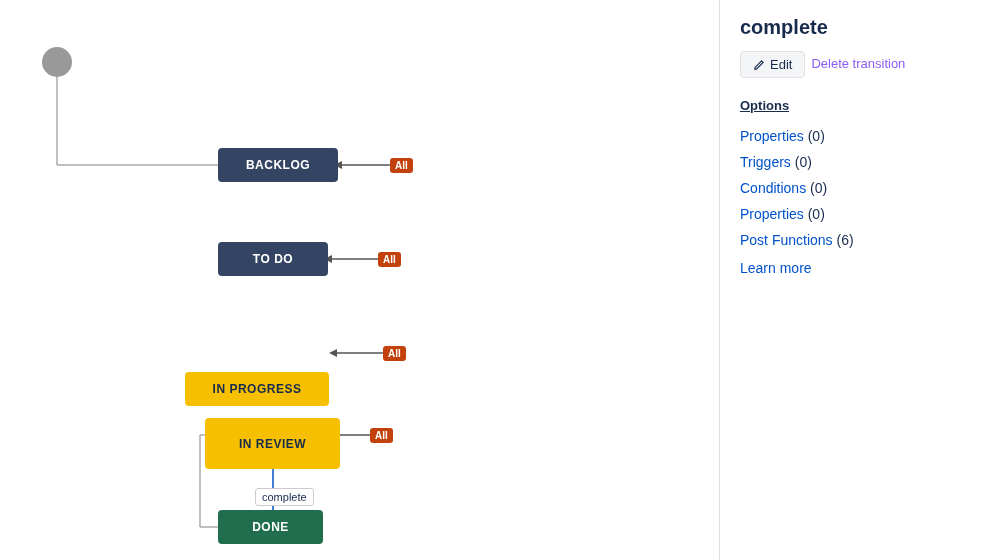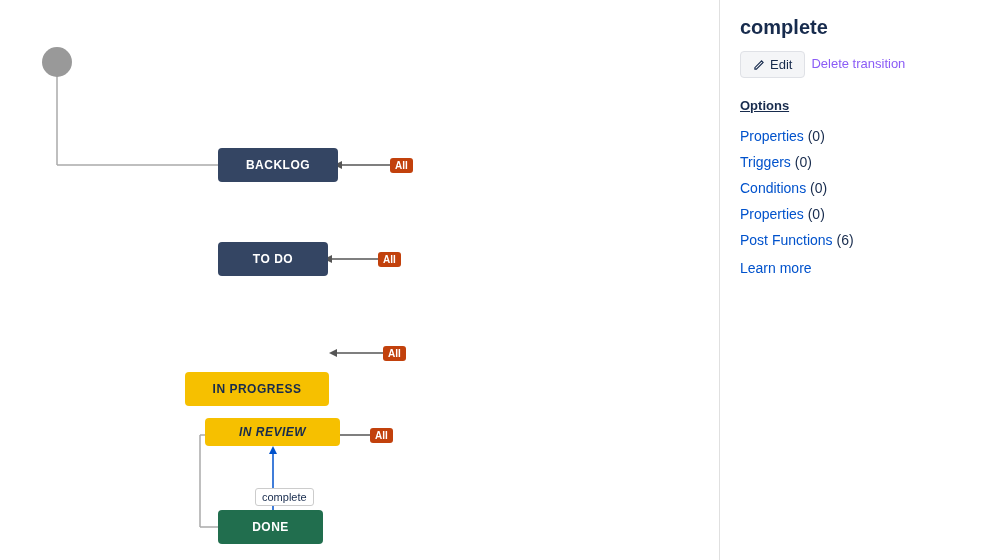--- a/index.html
+++ b/index.html
@@ -214,21 +214,21 @@
   </div>
 
   <div class="node node-dark" style="left:218px; top:242px; width:110px; height:34px;">
     <span>TO DO</span>
   </div>
 
   <div class="node node-yellow" style="left:185px; top:336px; width:144px; height:34px;margin-top:36px;">
     <span>IN PROGRESS</span>
   </div>
 
-  <div class="node node-yellow" style="left:205px; top:418px; width:135px; height:28px;font-style:italic;">
+  <div class="node node-yellow" style="left:205px; top:418px; width:135px; height:51px;">
     <span>IN REVIEW</span>
   </div>
 
   <div class="node node-green" style="left:218px; top:510px; width:105px; height:34px;">
     <span>DONE</span>
   </div>
 
   <div class="badge-all" style="left:390px; top:158px;">
     <span>All</span>
   </div>

